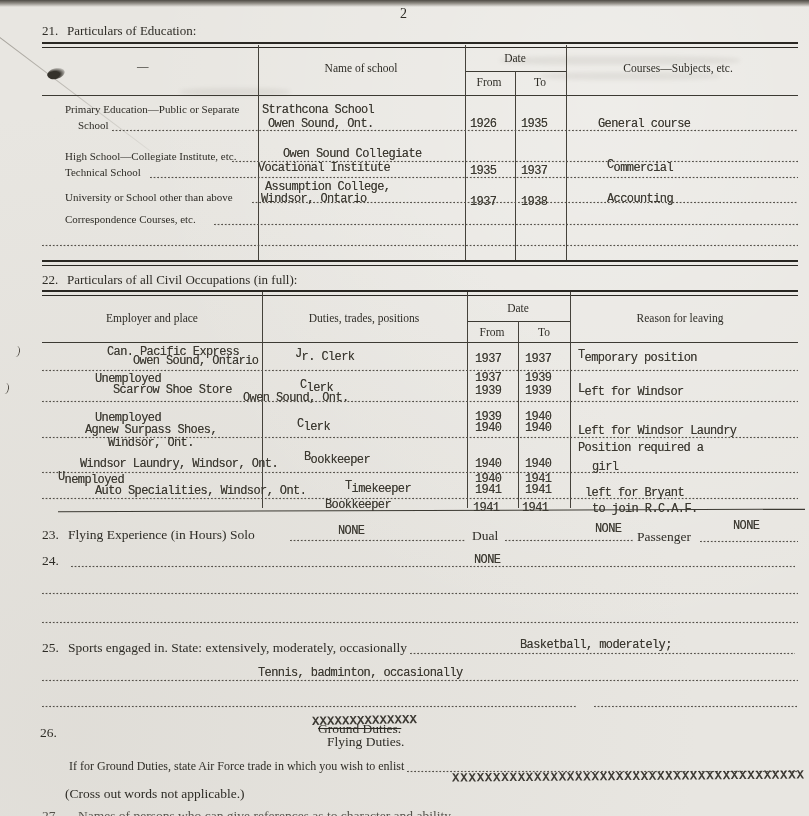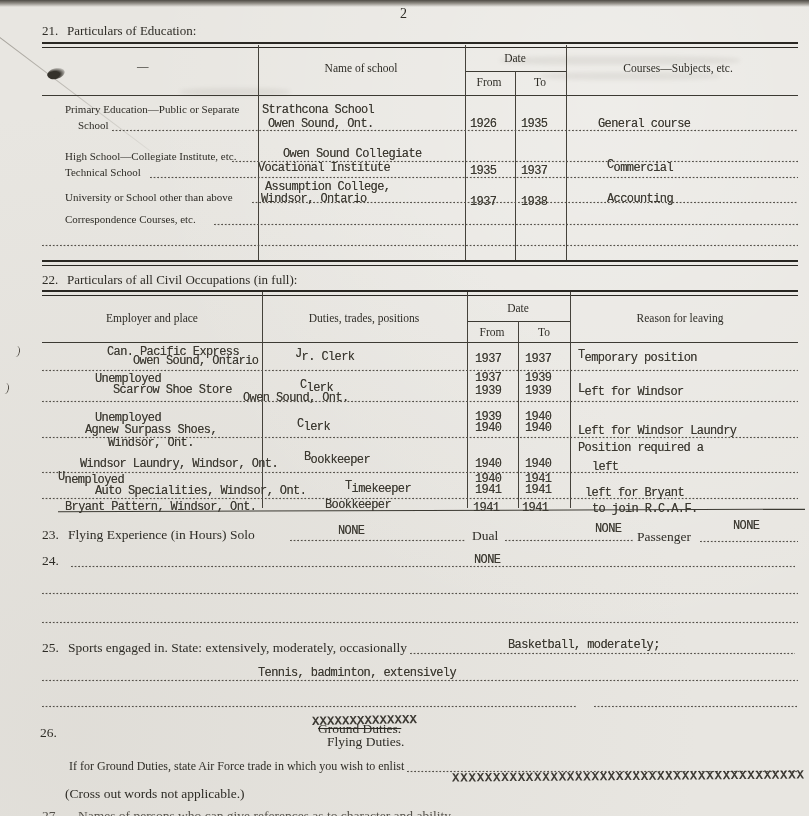--- a/index.html
+++ b/index.html
@@ -166,33 +166,32 @@
   <div class="t raise-first" style="left:297px;top:420px"><span class="up">C</span>lerk</div>
   <div class="t" style="left:475px;top:421px">1940</div>
   <div class="t" style="left:525px;top:421px">1940</div>
   <div class="t" style="left:578px;top:424px">Left for Windsor Laundry</div>
 
   <div class="t" style="left:578px;top:441px">Position required a</div>
   <div class="t" style="left:80px;top:457px">Windsor Laundry, Windsor, Ont.</div>
   <div class="t raise-first" style="left:304px;top:453px"><span class="up">B</span>ookkeeper</div>
   <div class="t" style="left:475px;top:457px">1940</div>
   <div class="t" style="left:525px;top:457px">1940</div>
-  <div class="t" style="left:592px;top:460px">left</div>
+  <div class="t" style="left:592px;top:460px">girl</div>
 
   <div class="t raise-first" style="left:58px;top:473px"><span class="up">U</span>nemployed</div>
   <div class="t" style="left:475px;top:472px">1940</div>
   <div class="t" style="left:525px;top:472px">1941</div>
 
   <div class="t" style="left:95px;top:484px">Auto Specialities, Windsor, Ont.</div>
   <div class="t raise-first" style="left:345px;top:482px"><span class="up">T</span>imekeeper</div>
   <div class="t" style="left:475px;top:483px">1941</div>
   <div class="t" style="left:525px;top:483px">1941</div>
   <div class="t" style="left:585px;top:486px">left for Bryant</div>
 
-  <div class="t" style="left:65px;top:500px">Bryant Pattern, Windsor, Ont.</div>
   <div class="t" style="left:325px;top:498px">Bookkeeper</div>
   <div class="t" style="left:473px;top:501px">1941</div>
   <div class="t" style="left:522px;top:501px">1941</div>
   <div class="t" style="left:592px;top:502px">to join R.C.A.F.</div>
   <div class="hline" style="left:58px;top:510px;width:747px;height:1.4px;transform:rotate(-0.2deg)"></div>
 
   <div class="p b" style="left:42px;top:527px">23.</div>
   <div class="p b" style="left:68px;top:527px">Flying Experience (in Hours) Solo</div>
   <div class="dots" style="left:290px;top:539px;width:176px"></div>
   <div class="t" style="left:338px;top:524px">NONE</div>
@@ -210,22 +209,22 @@
   <div class="t" style="left:474px;top:553px">NONE</div>
 
   <div class="dots" style="left:42px;top:592px;width:756px"></div>
   <div class="dots" style="left:42px;top:621px;width:756px"></div>
 
   <div class="row" style="left:42px;top:640px;width:756px">
     <span class="num">25.</span>
     <span>Sports engaged in.   State: extensively, moderately, occasionally</span>
     <span class="dots-f"></span>
   </div>
-  <div class="t" style="left:508px;top:638px">Basketball, moderately;</div>
-  <div class="t" style="left:258px;top:666px">Tennis, badminton, extensively</div>
+  <div class="t" style="left:520px;top:638px">Basketball, moderately;</div>
+  <div class="t" style="left:258px;top:666px">Tennis, badminton, occasionally</div>
   <div class="dots" style="left:42px;top:679px;width:756px"></div>
   <div class="dots" style="left:42px;top:705px;width:534px"></div>
   <div class="dots" style="left:594px;top:705px;width:204px"></div>
 
   <div class="p b" style="left:40px;top:725px">26.</div>
   <div class="p b struckline" style="left:318px;top:721px">Ground Duties.</div>
   <div class="xchain" style="left:312px;top:714px;transform:rotate(-1deg)">XXXXXXXXXXXXXX</div>
   <div class="p b" style="left:327px;top:734px">Flying Duties.</div>
 
   <div class="row" style="left:69px;top:759px;width:733px;font-size:12px">

